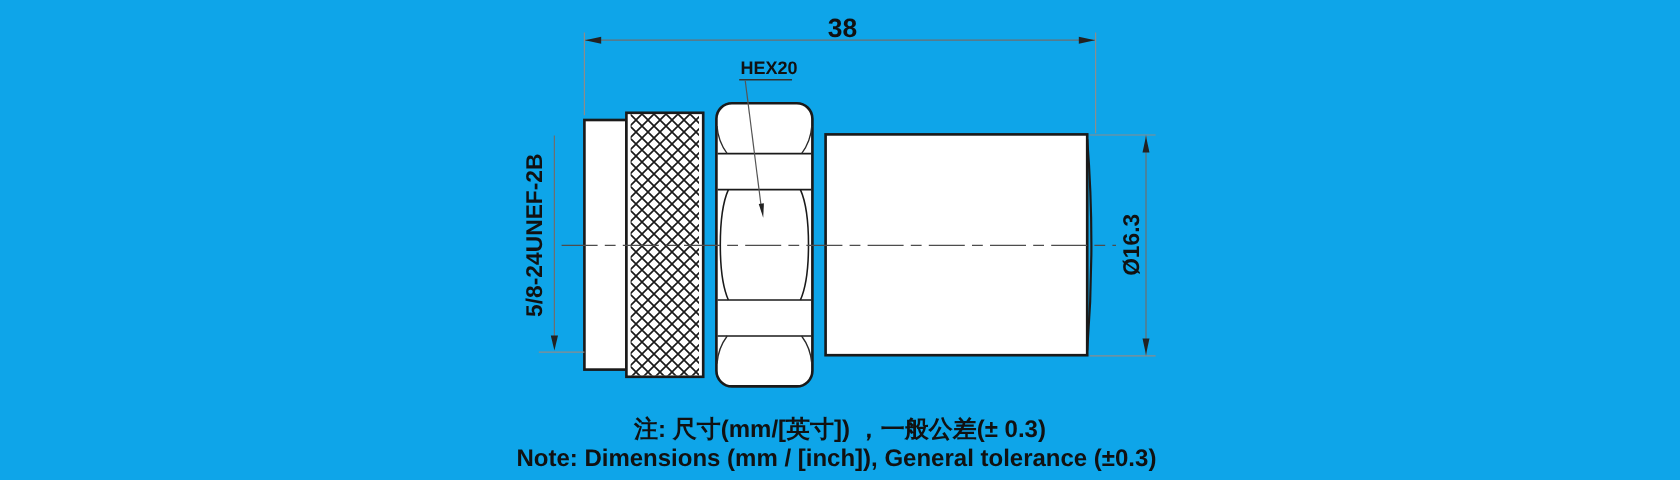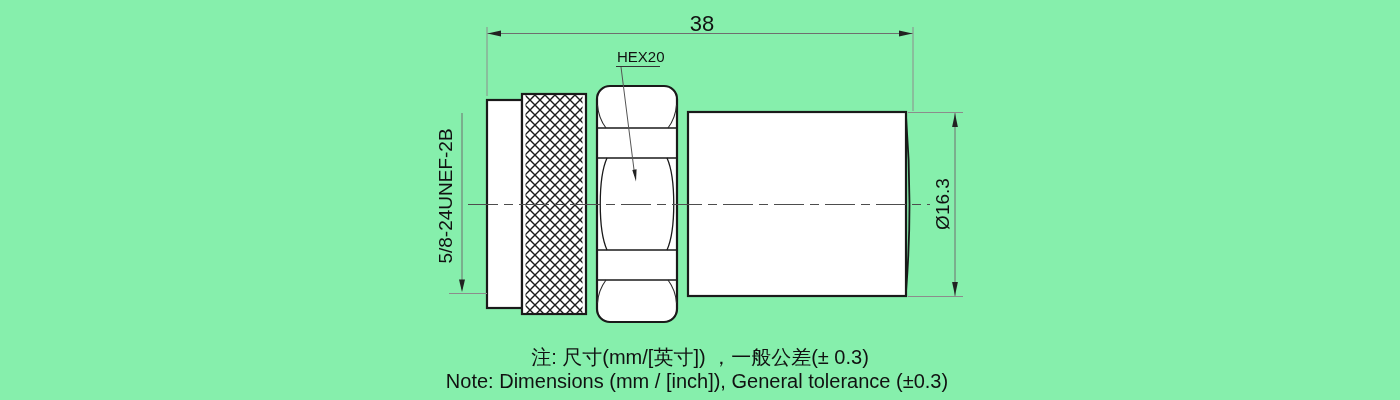--- a/index.html
+++ b/index.html
@@ -4,23 +4,24 @@
 <style>
   html, body {
     margin: 0;
     padding: 0;
     background: #ffffff;
   }
   .stage {
     position: relative;
     width: 1400px;
     height: 400px;
-    background: #86efac;
+    background: #0ea5e9;
     overflow: hidden;
     font-family: "Liberation Sans", sans-serif;
+    font-weight: bold;
   }
   svg { display: block; }
 
   
   .outline  { stroke: #1a1a1a; stroke-width: 2.2; fill: #ffffff; }
   .outline-thin { stroke: #1a1a1a; stroke-width: 1.3; fill: none; }
   .outline-sub  { stroke: #2a2a2a; stroke-width: 1.1; fill: none; }
   .extline  { stroke: #8c8c8c; stroke-width: 1; fill: none; }
   .dimline  { stroke: #6e6e6e; stroke-width: 1; fill: none; }
   .centerline { stroke: #4d4d4d; stroke-width: 1.2; fill: none;

